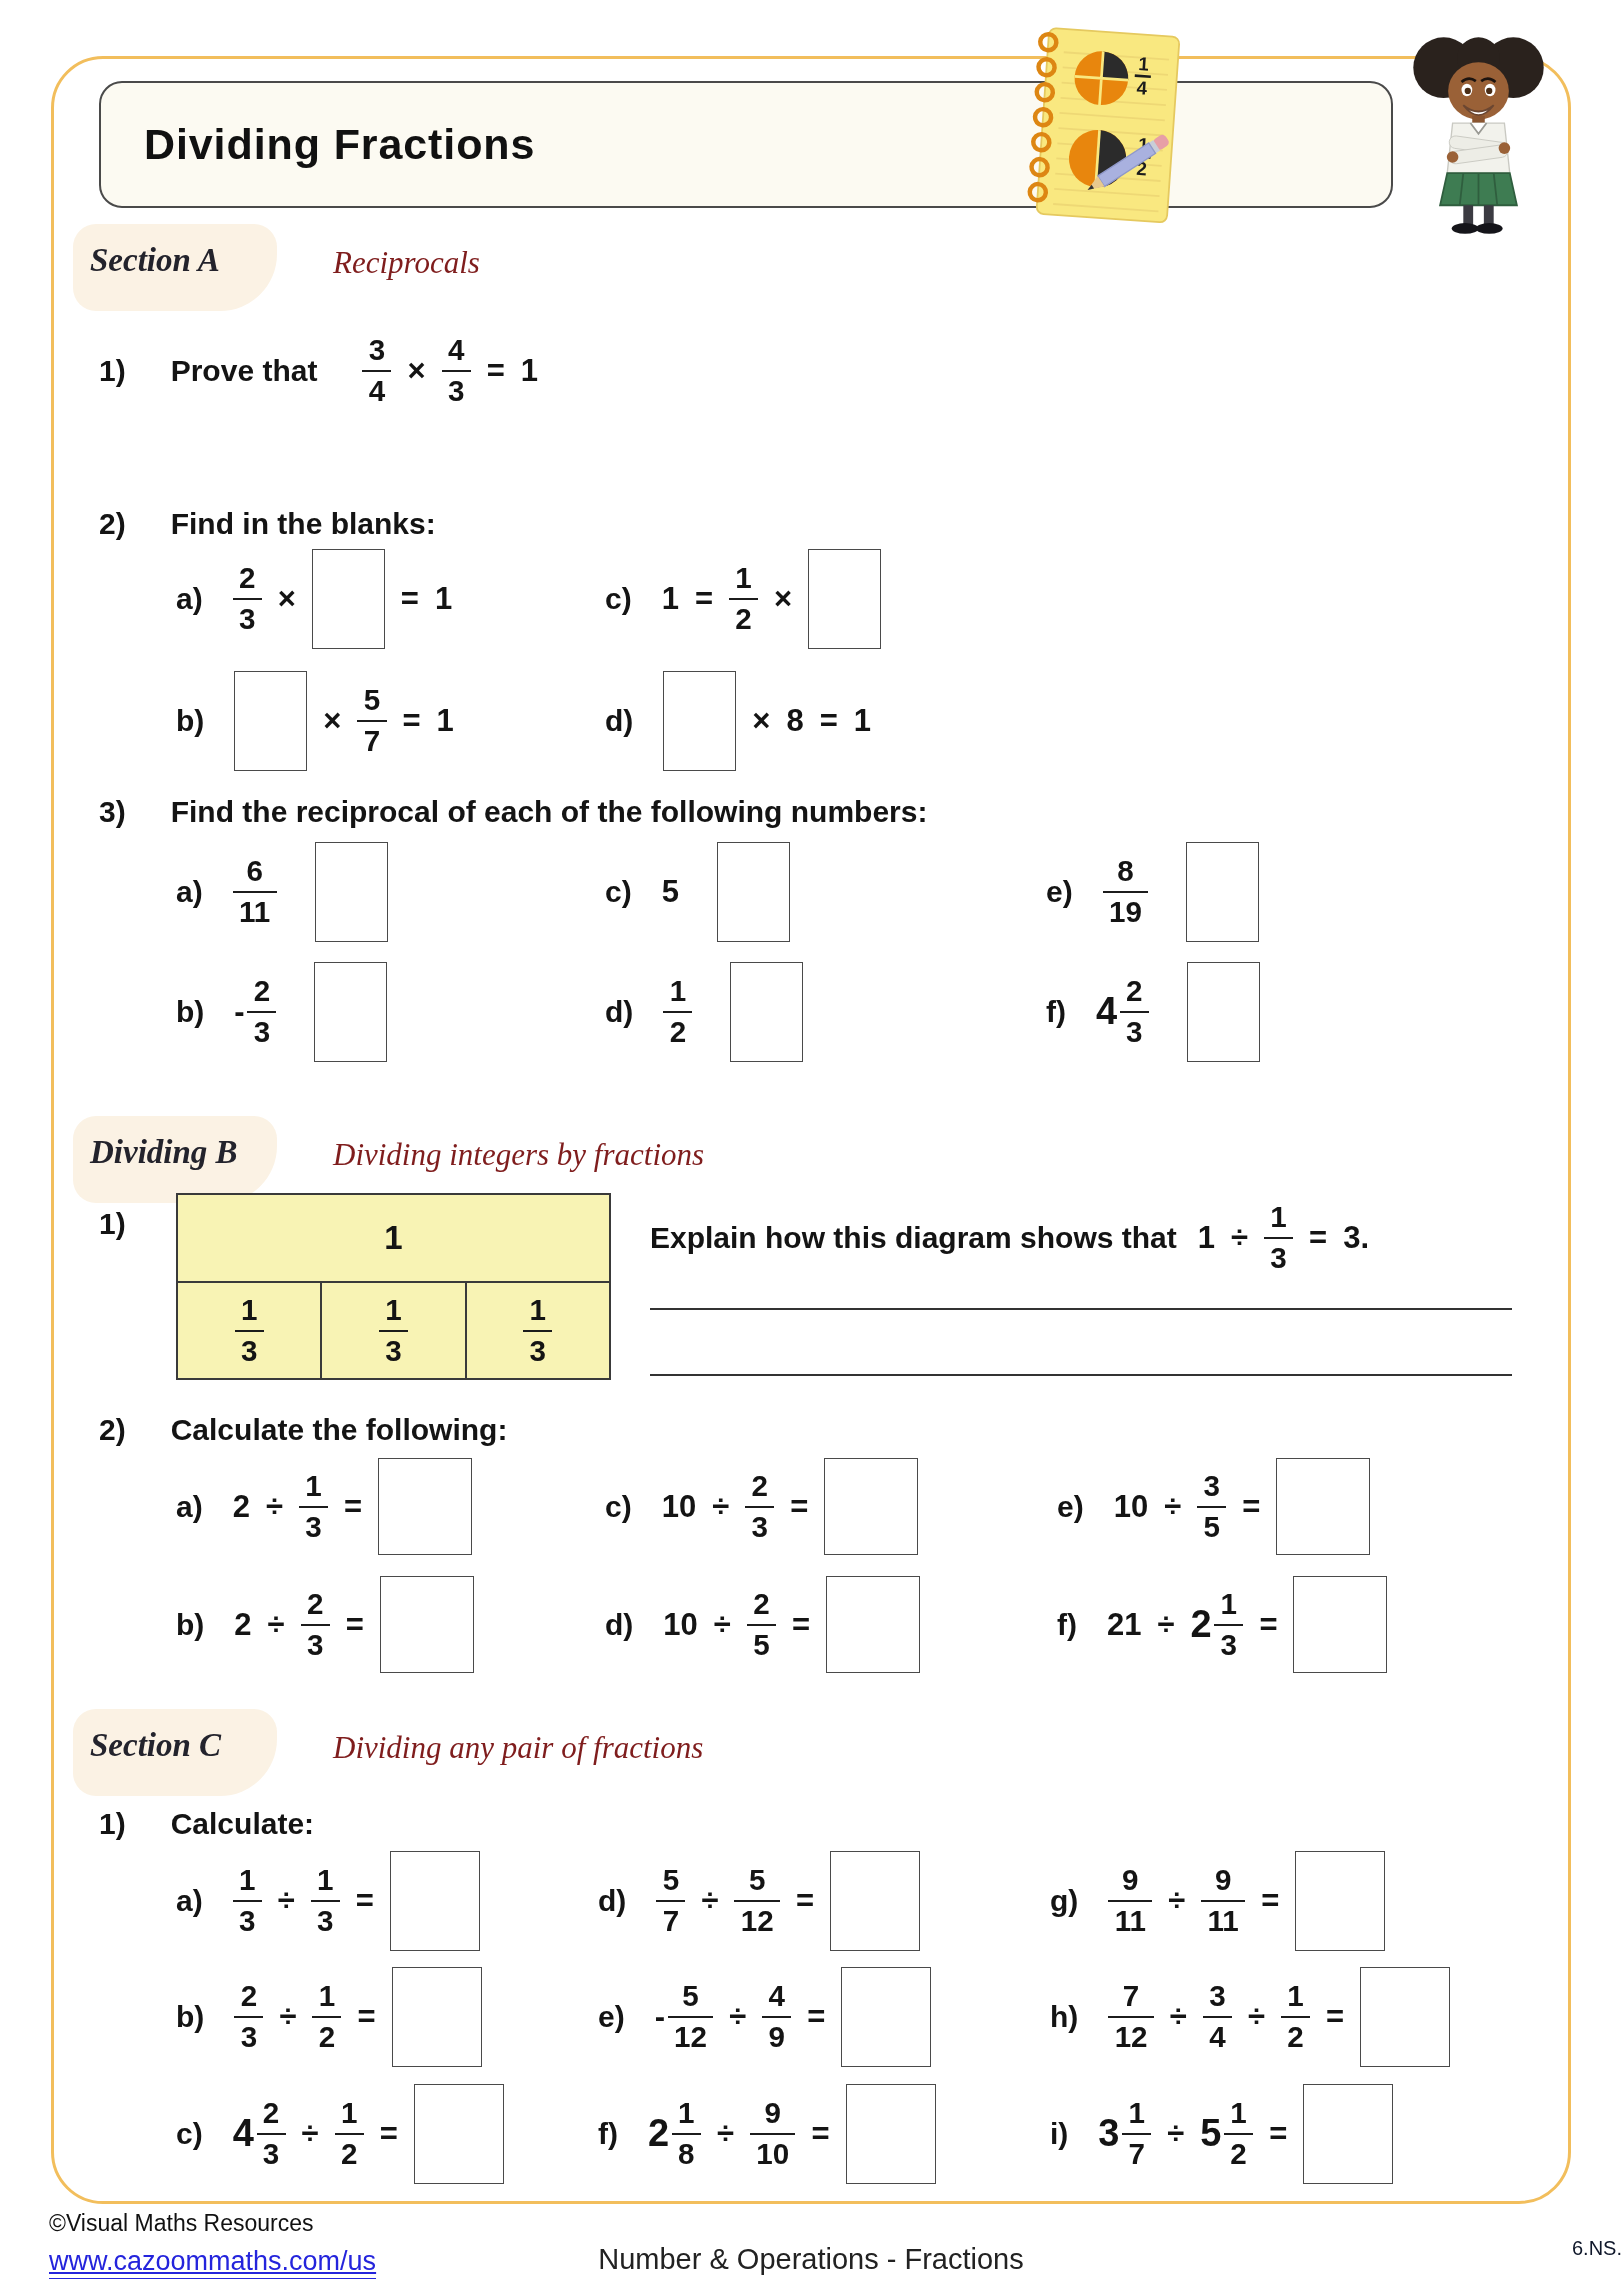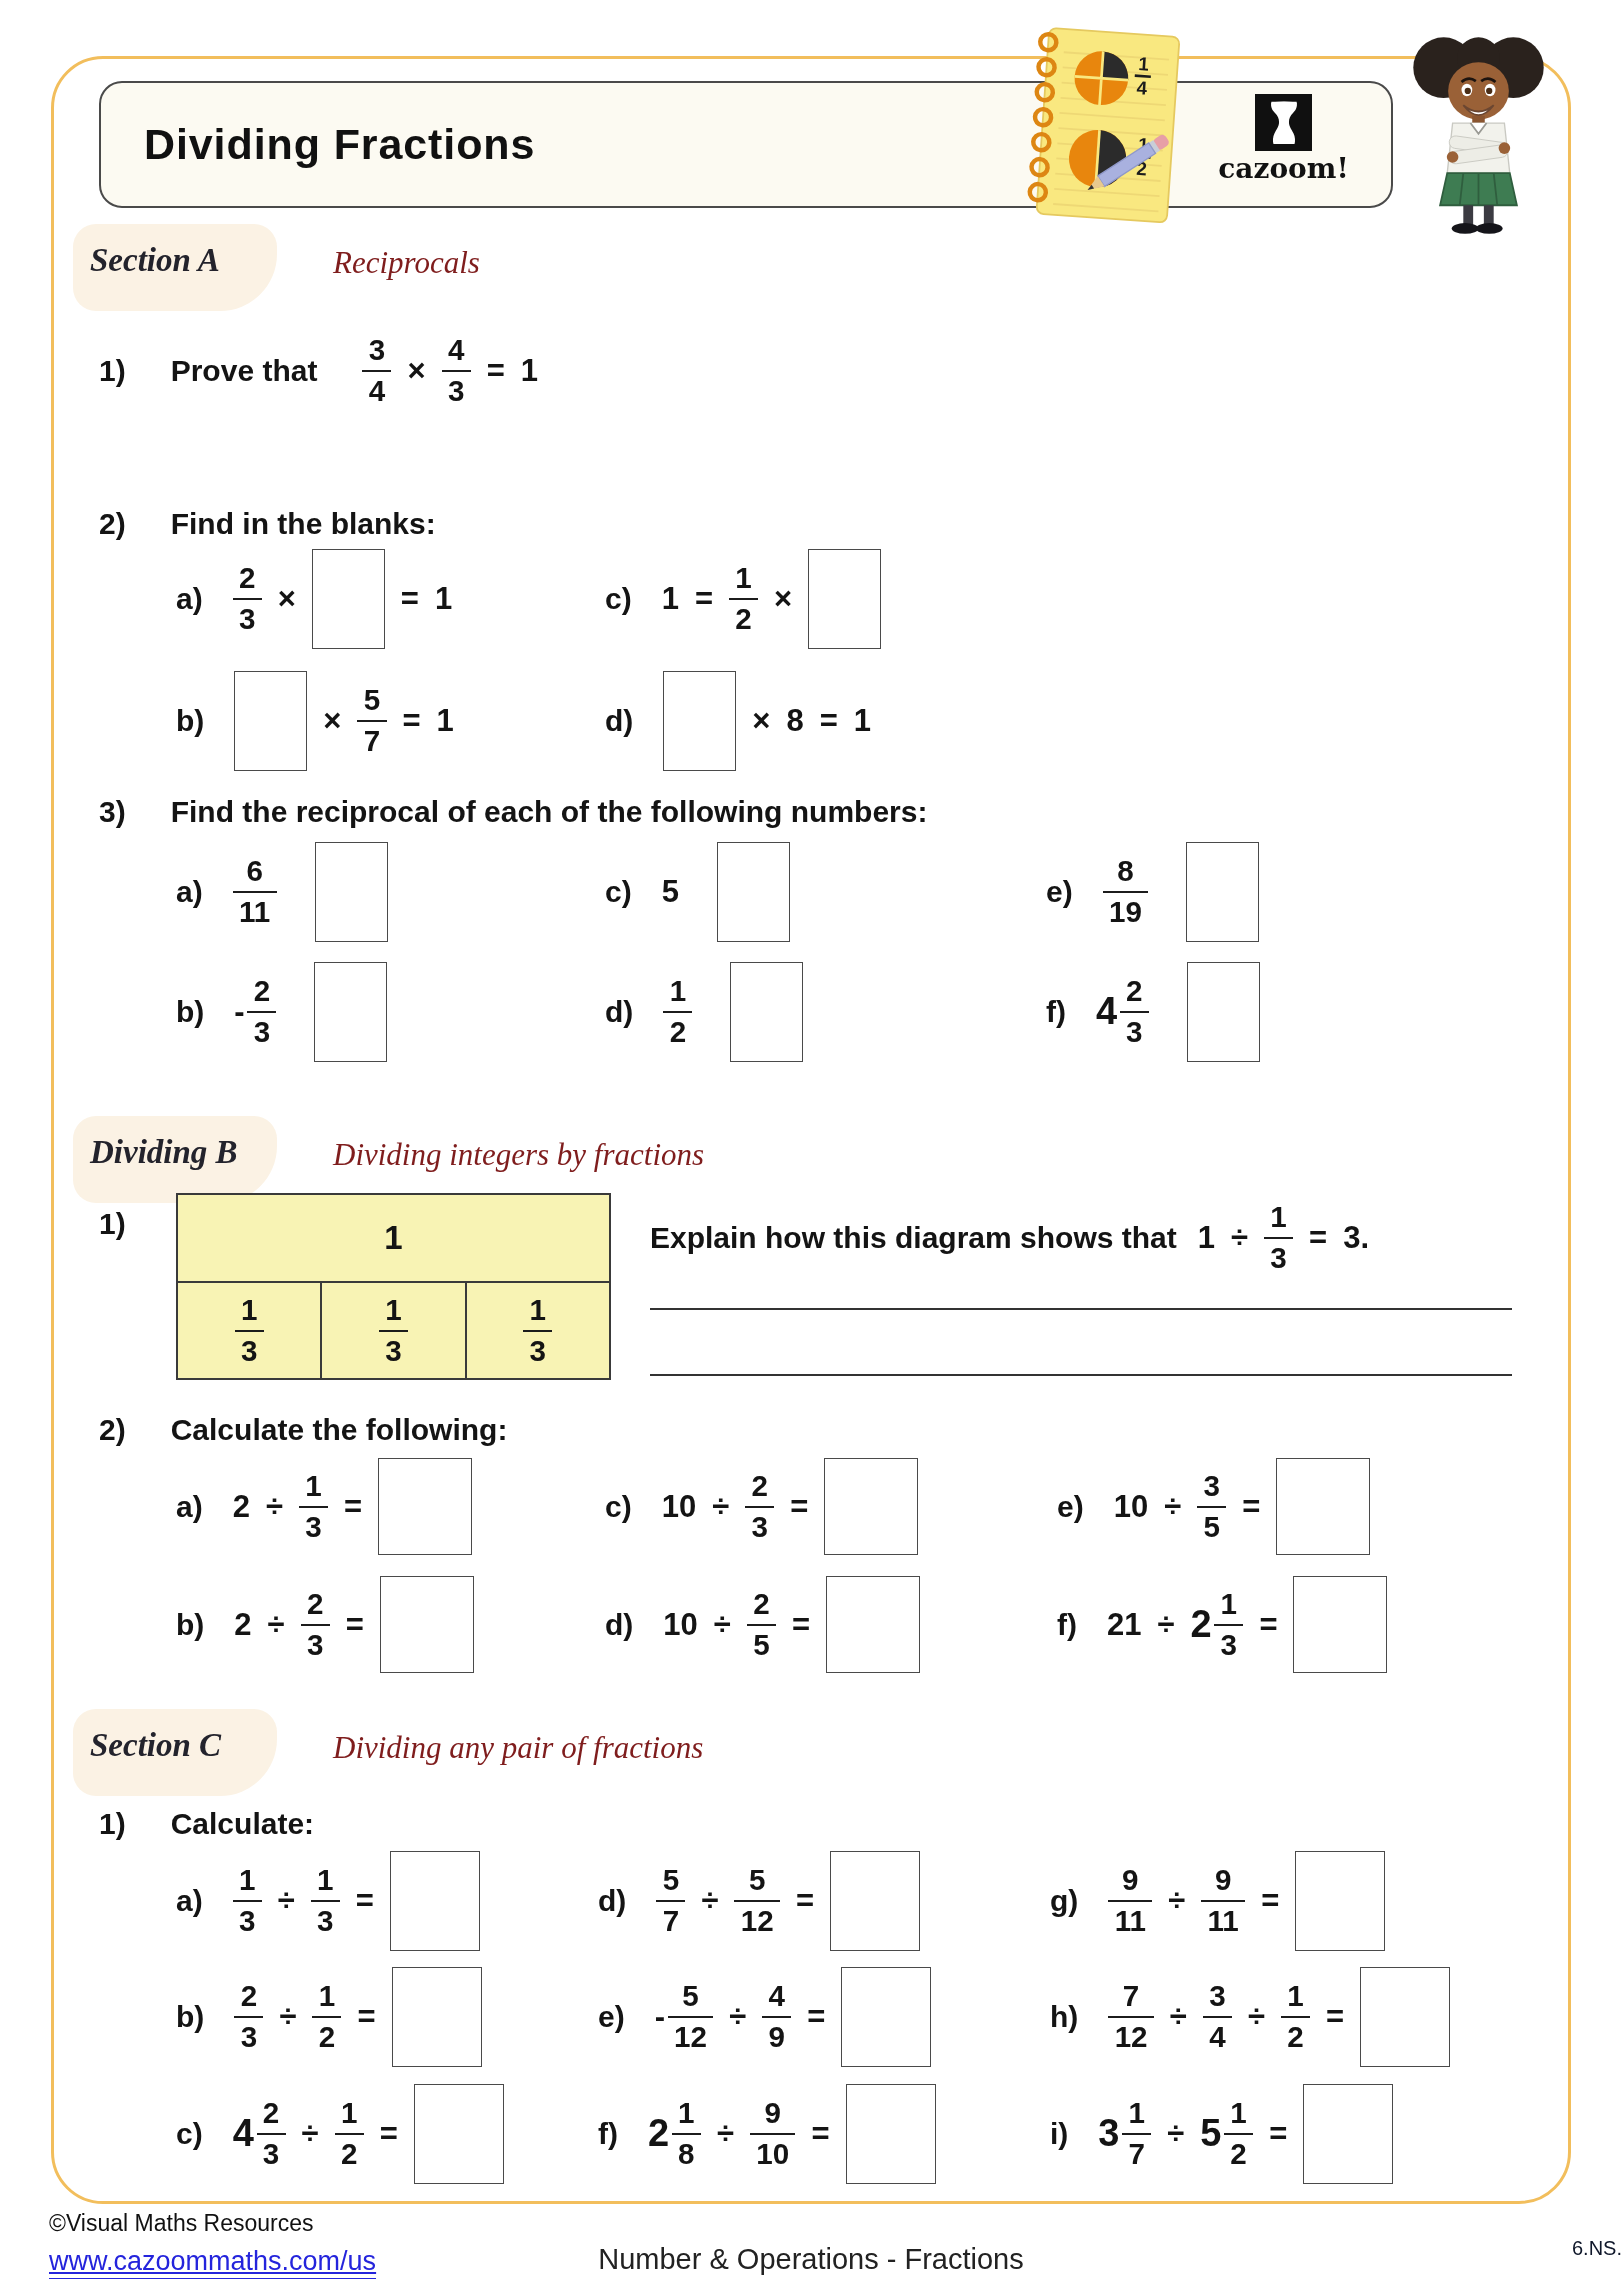--- a/index.html
+++ b/index.html
@@ -95,29 +95,20 @@
 <body>
 
 <div class="sheet">
 
   <div class="abs" id="outer-border"></div>
 
   <div class="abs" id="title-box">
     <span id="page-title">Dividing Fractions</span>
   </div>
 
-  <div class="abs" id="logo">
-    <div class="logo-square">
-      <svg width="36" height="47" viewBox="0 0 40 52">
-        <path fill="#ffffff" d="M6,3 h28 c1.5,6 -1.5,10 -4,12.5 c-3,3 -4.5,6 -4.5,10 c0,5 3,8.5 5,12.5 c2,4 2.2,9 1.2,12 h-23.4 c-1,-3 -0.8,-8 1.2,-12 c2,-4 5,-7.5 5,-12.5 c0,-4 -1.5,-7 -4.5,-10 C7.5,13 4.5,9 6,3 Z"></path>
-        <ellipse cx="20" cy="5" rx="14" ry="2.4" fill="#ffffff"></ellipse>
-      </svg>
-    </div>
-    <div class="logo-text">cazoom!</div>
-  </div>
 
   <div class="abs" id="notebook">
     <svg width="157" height="204" viewBox="0 0 175 228">
       <rect x="16" y="8" width="146" height="208" rx="8" fill="var(--padYellow,#F9E880)" stroke="#E5C95F" stroke-width="2"></rect>
       <path d="M34,34H152 M34,51H152 M34,68H152 M34,85H152 M34,102H152 M34,119H152 M34,136H152 M34,153H152 M34,170H152 M34,187H152 M34,204H152" stroke="#EED875" stroke-width="2" fill="none"></path>
       <g>
         <circle cx="16" cy="24" r="9" fill="none" stroke="var(--coil,#DD8613)" stroke-width="5"></circle>
         <circle cx="16" cy="52" r="9" fill="none" stroke="var(--coil,#DD8613)" stroke-width="5"></circle>
         <circle cx="16" cy="80" r="9" fill="none" stroke="var(--coil,#DD8613)" stroke-width="5"></circle>
         <circle cx="16" cy="108" r="9" fill="none" stroke="var(--coil,#DD8613)" stroke-width="5"></circle>

